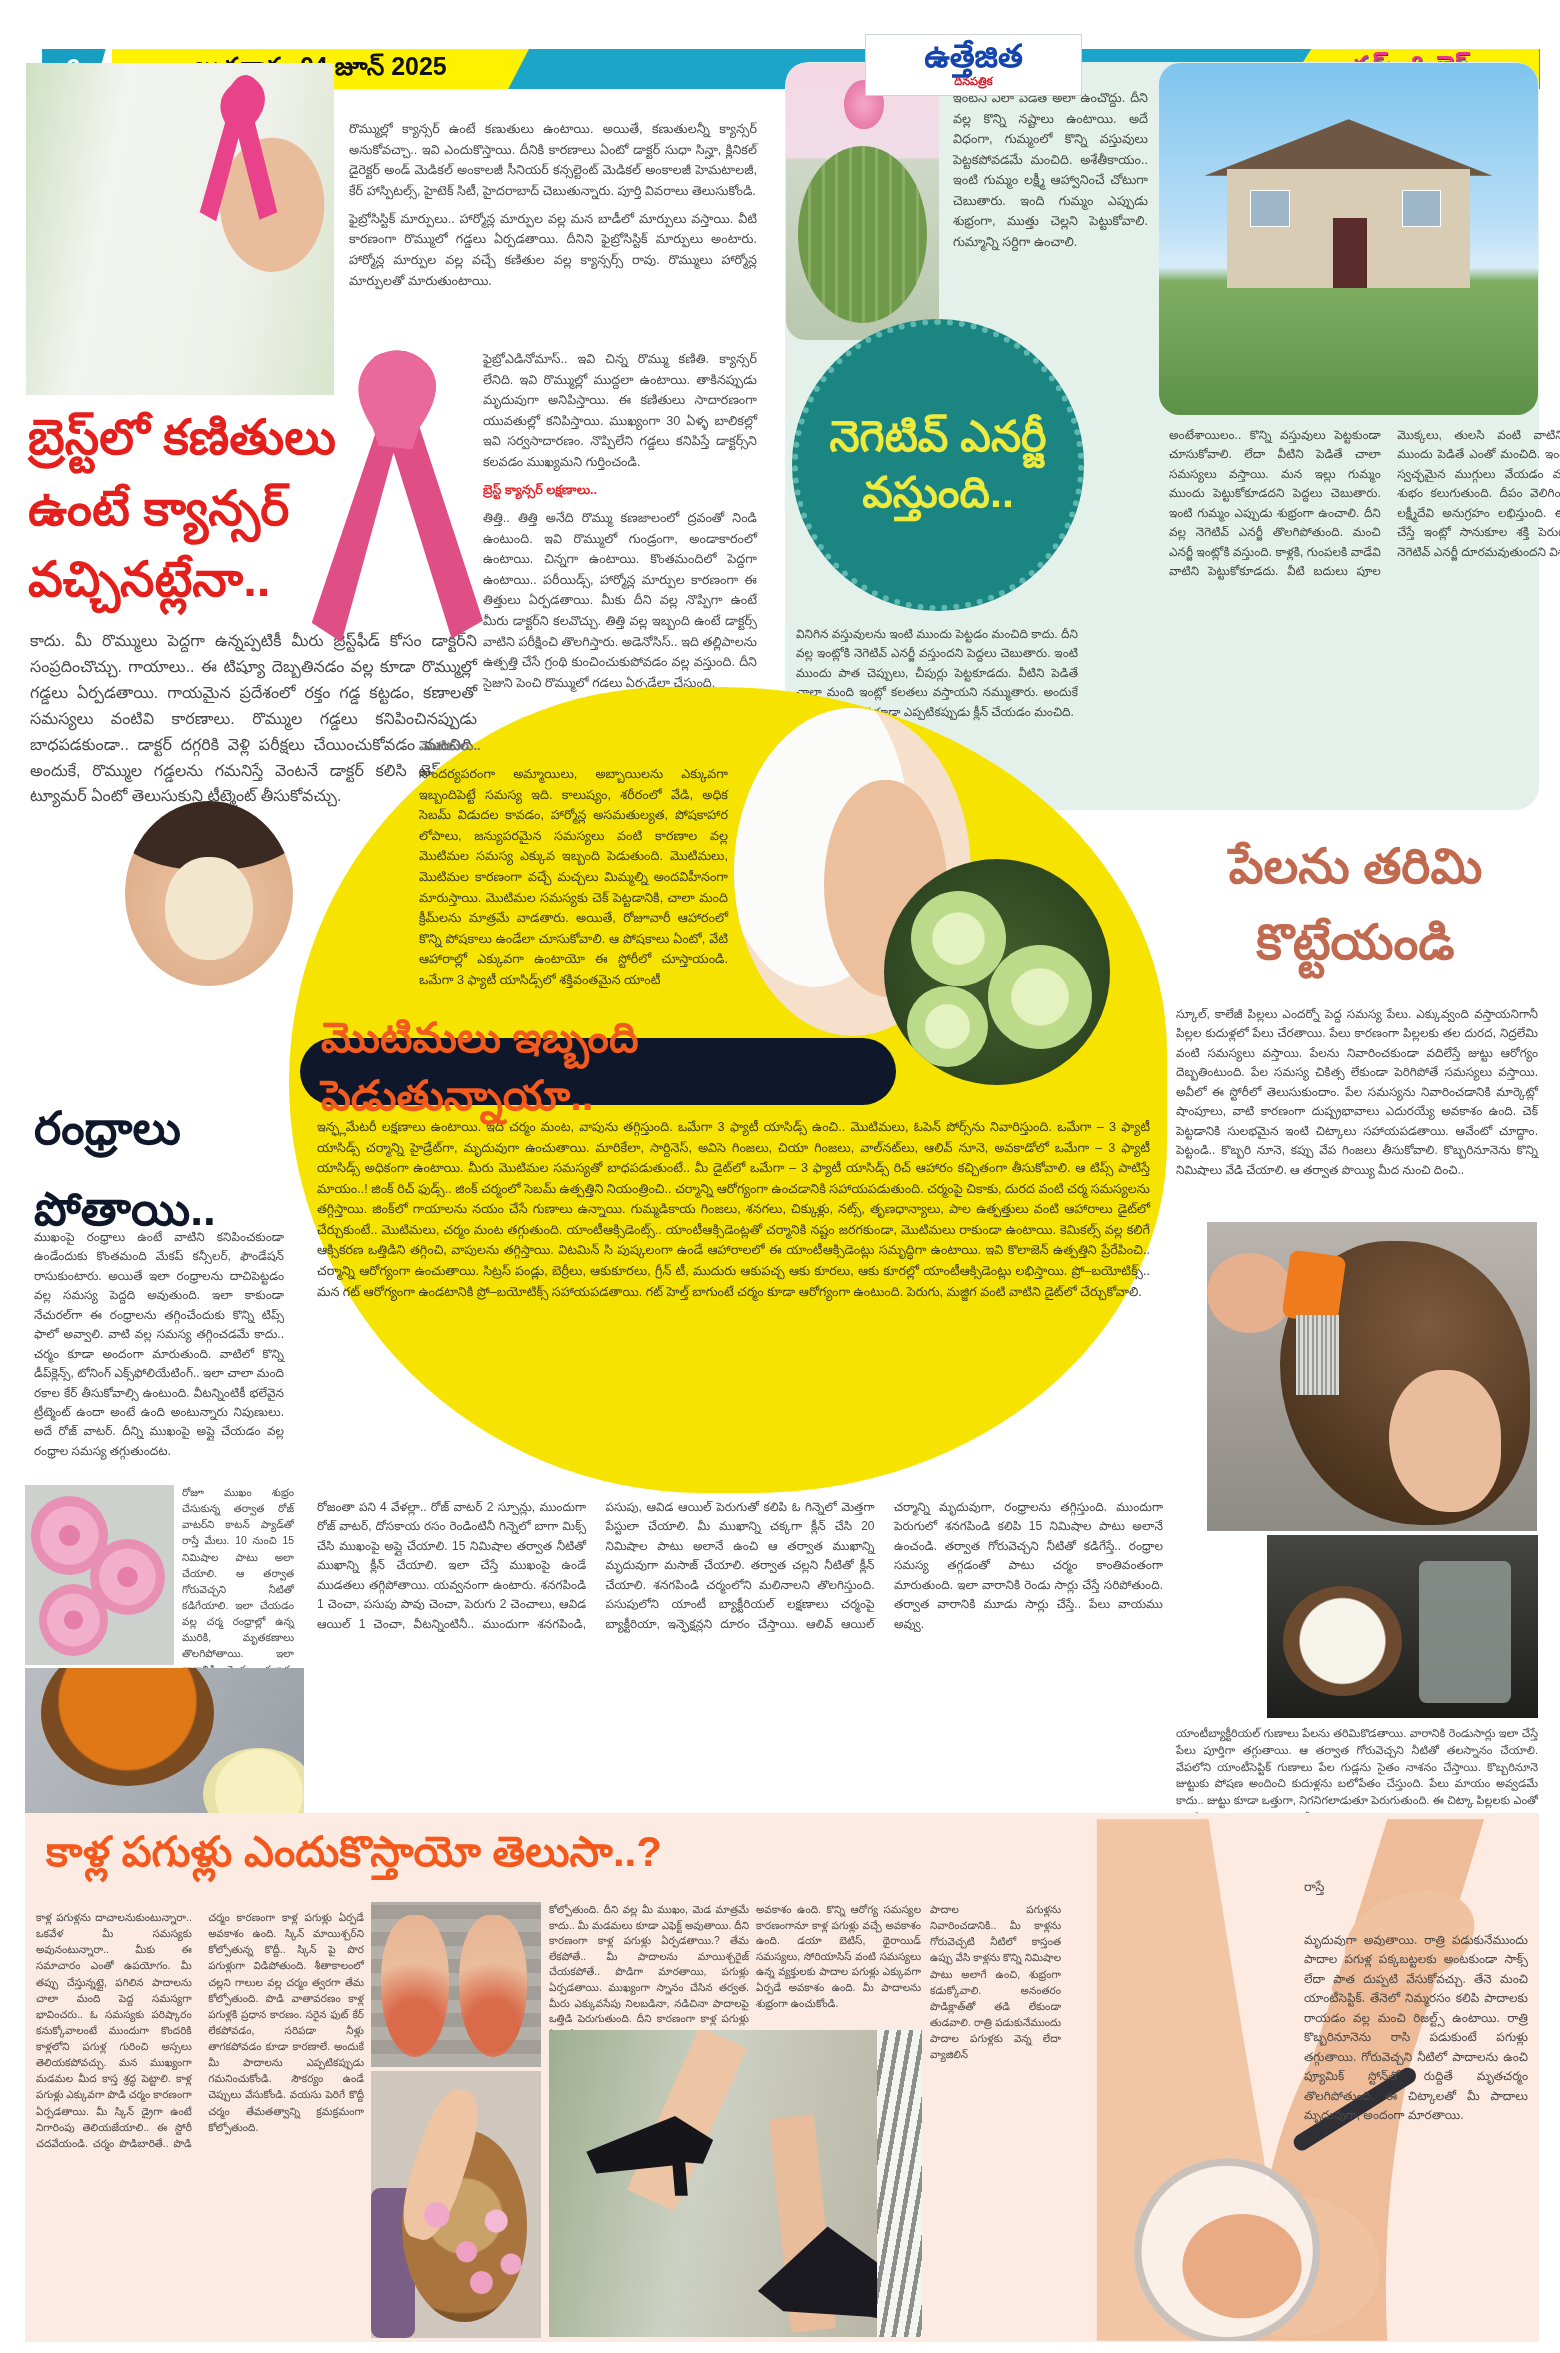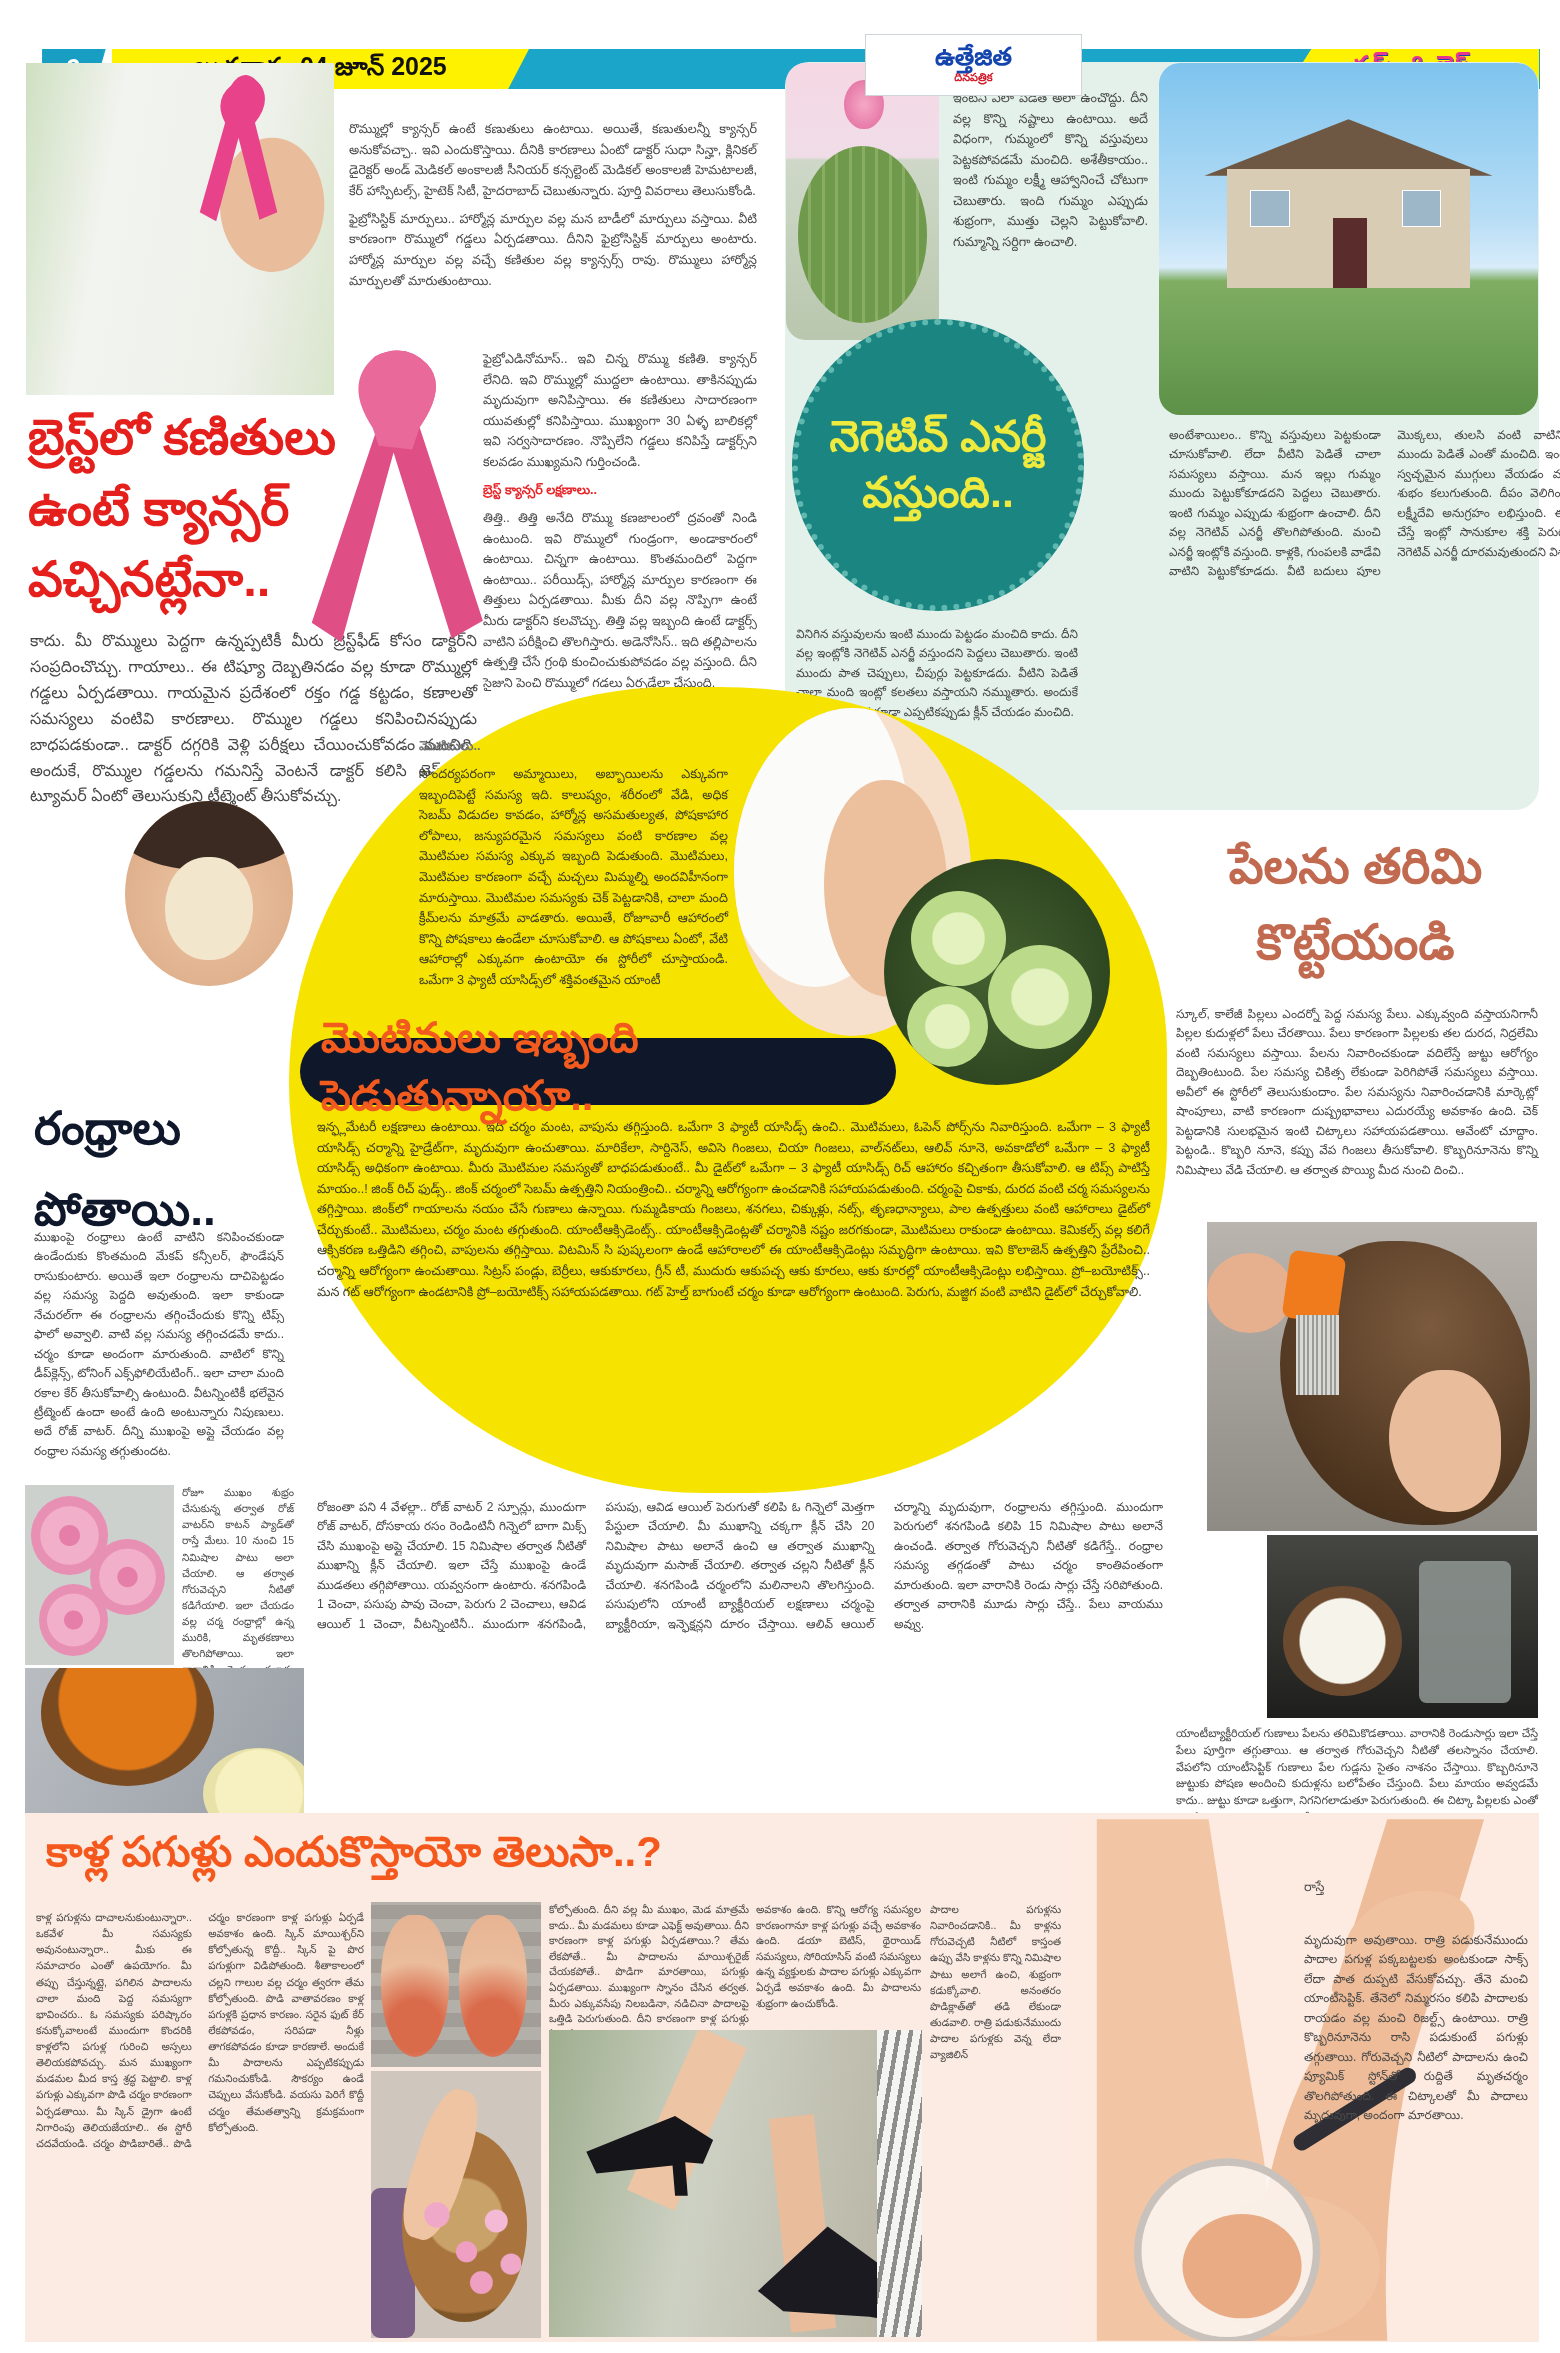--- a/index.html
+++ b/index.html
@@ -11,21 +11,21 @@
   
   .topbar{position:absolute;left:42px;top:49px;width:1498px;height:40px;background:#1BA6C9;}
   .pagenum{position:absolute;left:43px;top:49px;width:60px;height:40px;background:#189EC2;
            color:#fff;font-size:27px;font-weight:bold;display:flex;align-items:center;justify-content:center;}
   .slash{position:absolute;left:100px;top:49px;width:13.4px;height:40px;background:#fff;transform:skewX(-16deg);}
   .dateband{position:absolute;left:112px;top:49px;width:417px;height:40px;background:#FFF200;
             clip-path:polygon(0 0,100% 0,95% 100%,0 100%);display:flex;align-items:center;justify-content:center;
             font-size:25px;font-weight:bold;color:#111;}
   .logobox{position:absolute;left:865px;top:34px;width:215px;height:60px;background:#fff;border:0.7px solid #cfd4d8;
            display:flex;flex-direction:column;align-items:center;justify-content:center;z-index:5;}
-  .logomain{font-size:25px;font-weight:bold;color:#1445AE;line-height:1;}
+  .logomain{font-size:32px;font-weight:bold;color:#1445AE;line-height:1;}
   .logosub{font-size:11.2px;font-weight:bold;color:#D21A2A;margin-top:2.2px;}
   .sectionband{position:absolute;left:1286px;top:49px;width:253px;height:40px;background:#FFF200;
                clip-path:polygon(10% 0,100% 0,100% 100%,0 100%);display:flex;align-items:center;justify-content:center;
                font-size:27px;font-weight:bold;color:#E8368F;text-shadow:0.7px 0.7px 0 #1445AE;}
   
   .hl-breast{position:absolute;left:28px;top:402px;width:313px;font-size:49px;line-height:1.45;
              font-weight:bold;color:#E51F1B;z-index:3;}
   .energy-circle{position:absolute;left:792px;top:319px;width:292px;height:292px;border-radius:50%;
                  background:#1A8581;border:6.7px dotted #5FB8AF;box-sizing:border-box;display:flex;
                  align-items:center;justify-content:center;text-align:center;z-index:4;}

